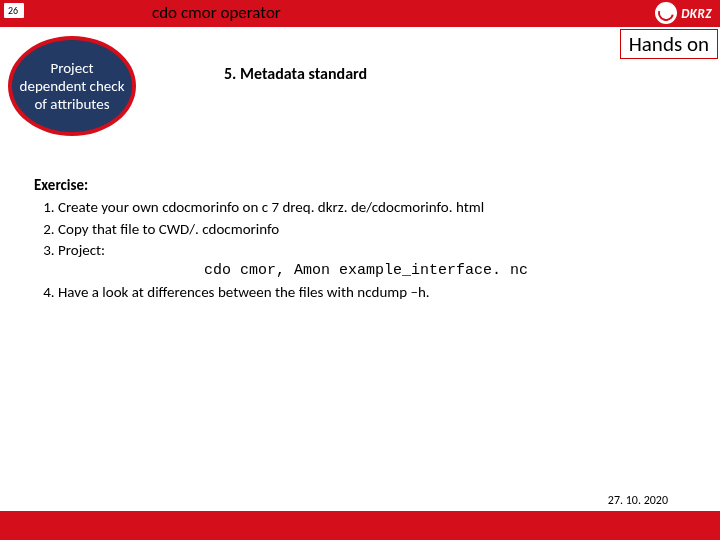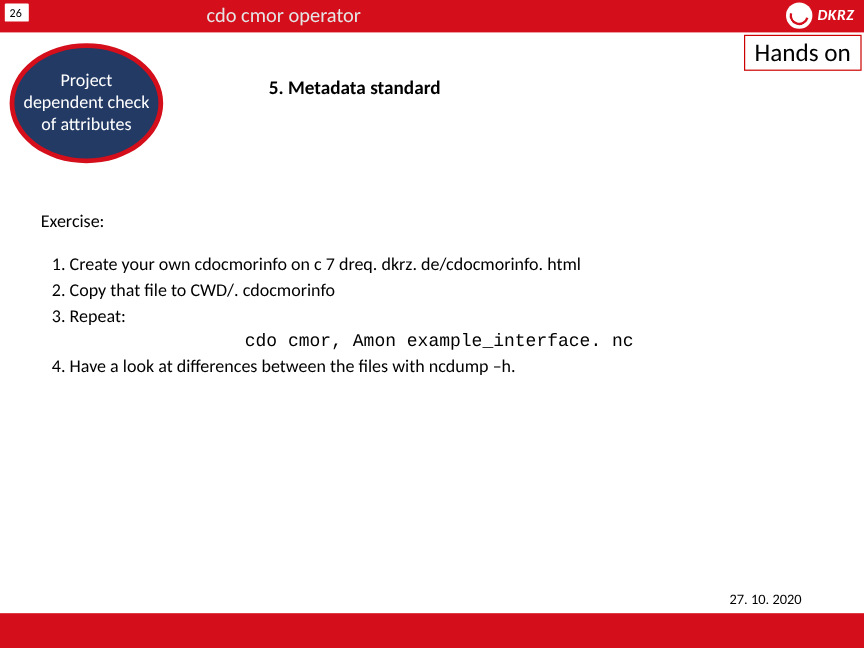--- a/index.html
+++ b/index.html
@@ -11,22 +11,22 @@
     background: #d40e1a;
   }
   .slide-number {
     position: absolute; top: 3px; left: 4px;
     background: #fff; color: #000;
     font-size: 10px; padding: 1px 6px 1px 4px;
     border-radius: 1px;
     font-family: Calibri, Arial, sans-serif;
   }
   .slide-title {
-    position: absolute; top: 2px; left: 172px;
-    color: #e5e5e5; font-size: 17px; font-weight: 400;
+    position: absolute; top: 2px; left: 152px;
+    color: #000000; font-size: 17px; font-weight: 400;
   }
   .logo {
     position: absolute; top: 2px; right: 8px; height: 22px;
     display: flex; align-items: center; gap: 4px;
   }
   .logo-circle {
     width: 22px; height: 22px; border-radius: 50%;
     background: #fff; position: relative;
   }
   .logo-swirl {
@@ -57,21 +57,21 @@
 
   .section-title {
     position: absolute; top: 64px; left: 224px;
     font-size: 16px; font-weight: 700; color: #000;
   }
 
   .exercise {
     position: absolute; top: 175px; left: 34px; width: 640px;
     color: #000; font-size: 15px; line-height: 1.35;
   }
-  .exercise .heading { font-weight: 400; margin-bottom: 16px; }
+  .exercise .heading { font-weight: 700; margin-bottom: 2px; }
   .exercise ol { list-style: decimal; padding-left: 24px; }
   .exercise li { margin-bottom: 1px; }
   .codeblock {
     font-family: "Courier New", monospace;
     display: block; padding-left: 0; margin-top: 1px; text-align: center;
   }
 
   .footer-bar {
     position: absolute; bottom: 0; left: 0; width: 720px; height: 29px;
     background: #d40e1a;
@@ -103,21 +103,21 @@
   </div>
 
   <div class="section-title">5. Metadata standard</div>
 
   <div class="exercise">
     <div class="heading">Exercise:</div>
     <ol>
       <li><span>Create your own cdocmorinfo on c 7 dreq. dkrz. de/cdocmorinfo. html</span></li>
       <li><span>Copy that file to CWD/. cdocmorinfo</span></li>
       <li>
-        <span>Repeat:</span>
+        <span>Project:</span>
         <span class="codeblock">cdo cmor, Amon example_interface. nc</span>
       </li>
       <li><span>Have a look at differences between the files with ncdump –h.</span></li>
     </ol>
   </div>
 
   <div class="footer-date">27. 10. 2020</div>
   <div class="footer-bar"></div>
 </div>
 

